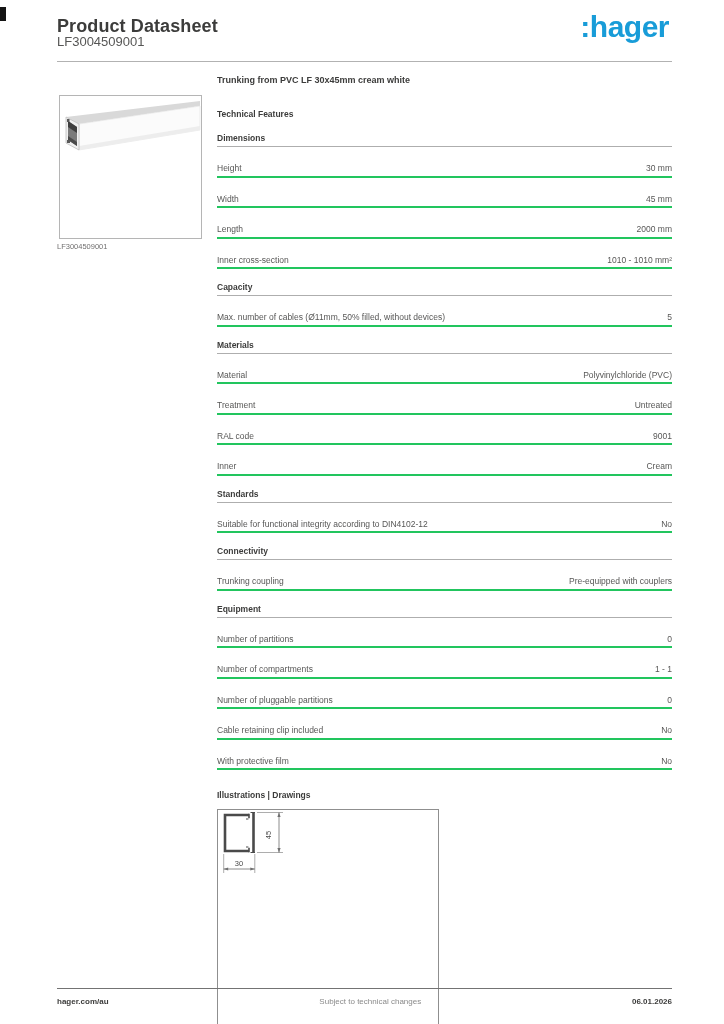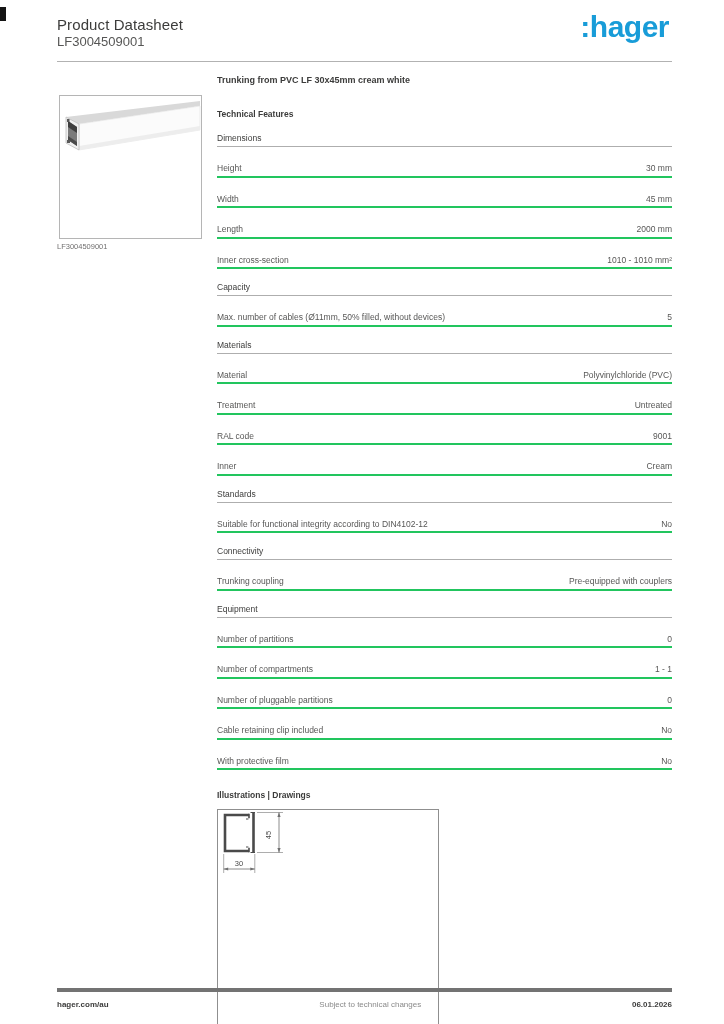--- a/index.html
+++ b/index.html
@@ -7,48 +7,48 @@
     position:relative;
     width:724px; height:1024px;
     background:#ffffff;
     font-family:"Liberation Sans", sans-serif;
     color:#575756;
     overflow:hidden;
   }
   .edge-mark { position:absolute; left:0; top:7px; width:6px; height:14px; background:#141414; }
 
   
-  .h-title { position:absolute; left:57px; top:16px; font-size:15px; font-weight:normal; color:#3c3c3b; letter-spacing:.1px; }
+  .h-title { position:absolute; left:57px; top:16px; font-size:18px; font-weight:bold; color:#3c3c3b; letter-spacing:.1px; }
   .h-sub   { position:absolute; left:57px; top:34px; font-size:13px; color:#565655; }
   .logo    { position:absolute; right:55px; top:10px; font-size:30px; font-weight:bold; color:#189cd8; letter-spacing:-.5px; }
   .header-rule { position:absolute; left:57px; right:52px; top:61px; border-top:1px solid #b2b2b2; }
 
   
   .img-box { position:absolute; left:59px; top:95px; width:141px; height:142px; border:1px solid #b5b5b5; background:#ffffff; }
   .img-caption { position:absolute; left:57px; top:242px; font-size:7.5px; color:#706f6f; }
 
   
   .rcol { position:absolute; left:217px; top:75px; width:455px; }
   .prod-title { font-size:9px; font-weight:bold; color:#3c3c3b; line-height:10px; }
   .tf-heading { margin-top:24px; font-size:8.5px; font-weight:bold; color:#3c3c3b; }
   .section { margin-top:13px; }
   .section.first { margin-top:14px; }
-  .sheading { font-size:8.5px; font-weight:normal; color:#3c3c3b; padding-bottom:3px; border-bottom:1px solid #aeaeae; }
+  .sheading { font-size:8.5px; font-weight:bold; color:#3c3c3b; padding-bottom:3px; border-bottom:1px solid #aeaeae; }
   .trow { display:flex; justify-content:space-between; align-items:baseline;
           padding:3px 0 2.5px 0; border-bottom:2px solid #22c55e;
           font-size:8.5px; color:#575756; line-height:9px; }
   .tlabel { text-align:left; }
   .tvalue { text-align:right; white-space:nowrap; margin-left:14px;margin-top:14px; }
 
   .ill-heading { margin-top:20px; font-size:8.5px; font-weight:bold; color:#3c3c3b; }
   .drawing-box { margin-top:9px; width:220px; height:224px; border:1px solid #8f8f8f; background:#ffffff; }
 
   
   .footer { position:absolute; left:57px; right:52px; top:988px;
-            border-top:4px solid #737373; padding-top:8px;
+            border-top:1px solid #737373; padding-top:8px;
             display:flex; justify-content:space-between; align-items:baseline;
             font-size:8px; }
   .f-left  { font-weight:bold; color:#3c3c3b; }
   .f-center{ color:#8a8a8a; }
   .f-right { font-weight:bold; color:#3c3c3b; }
 </style>
 </head>
 <body>
 
 <div class="page">

